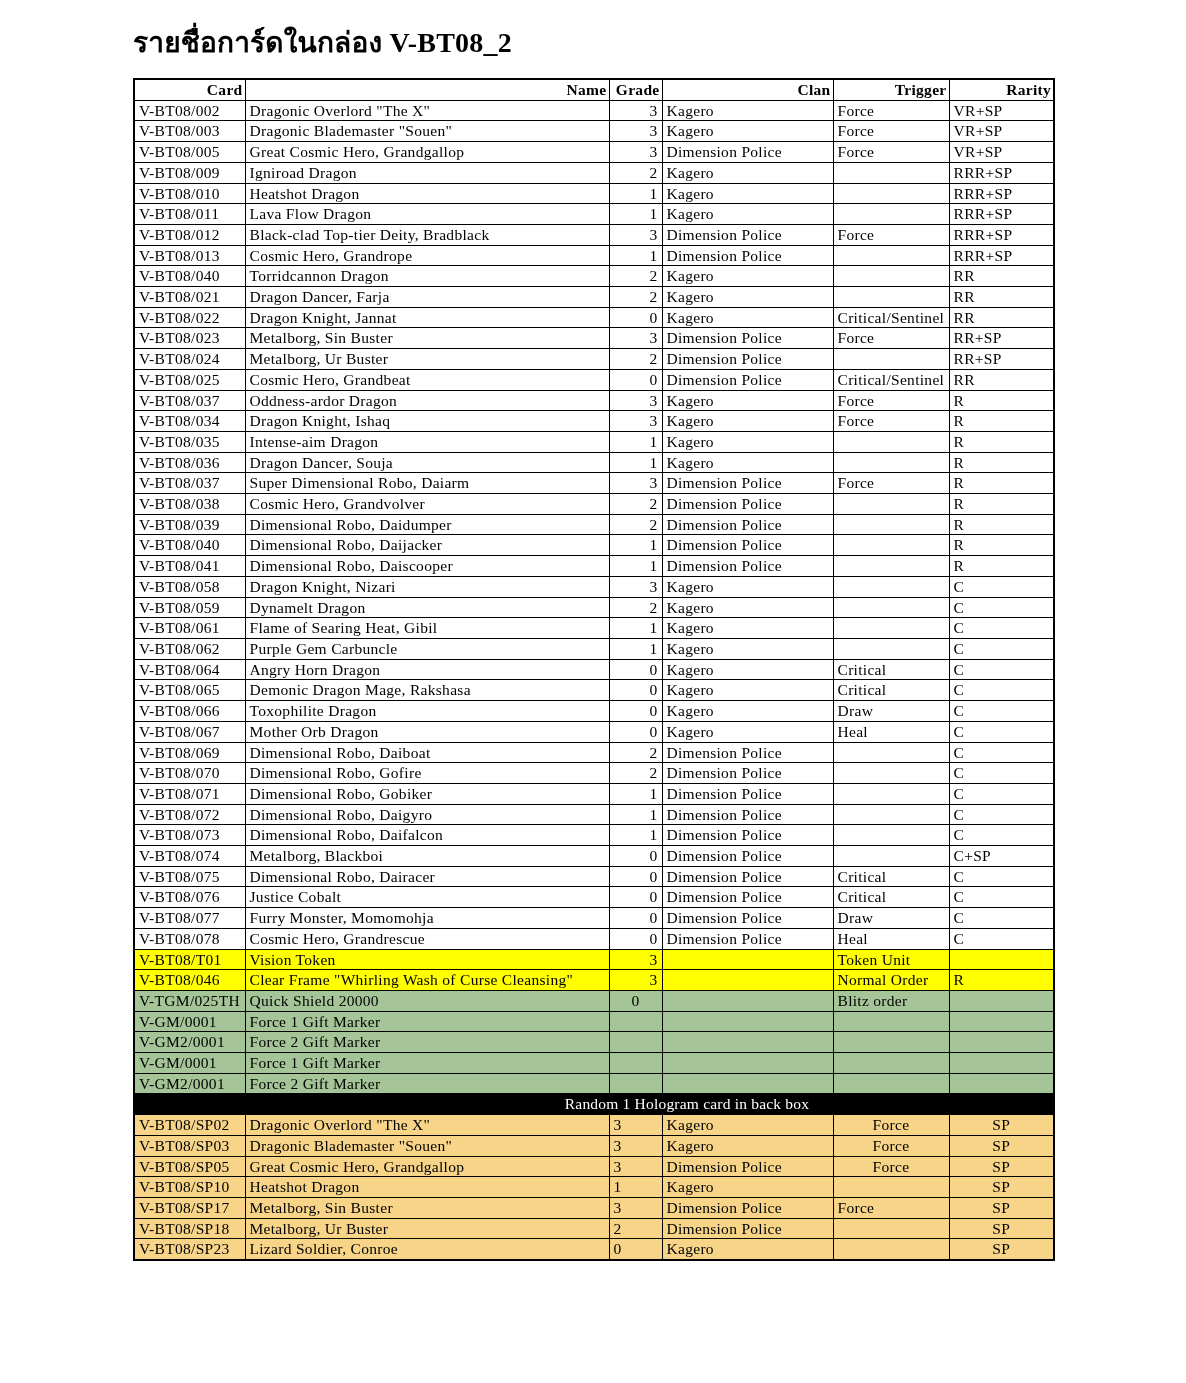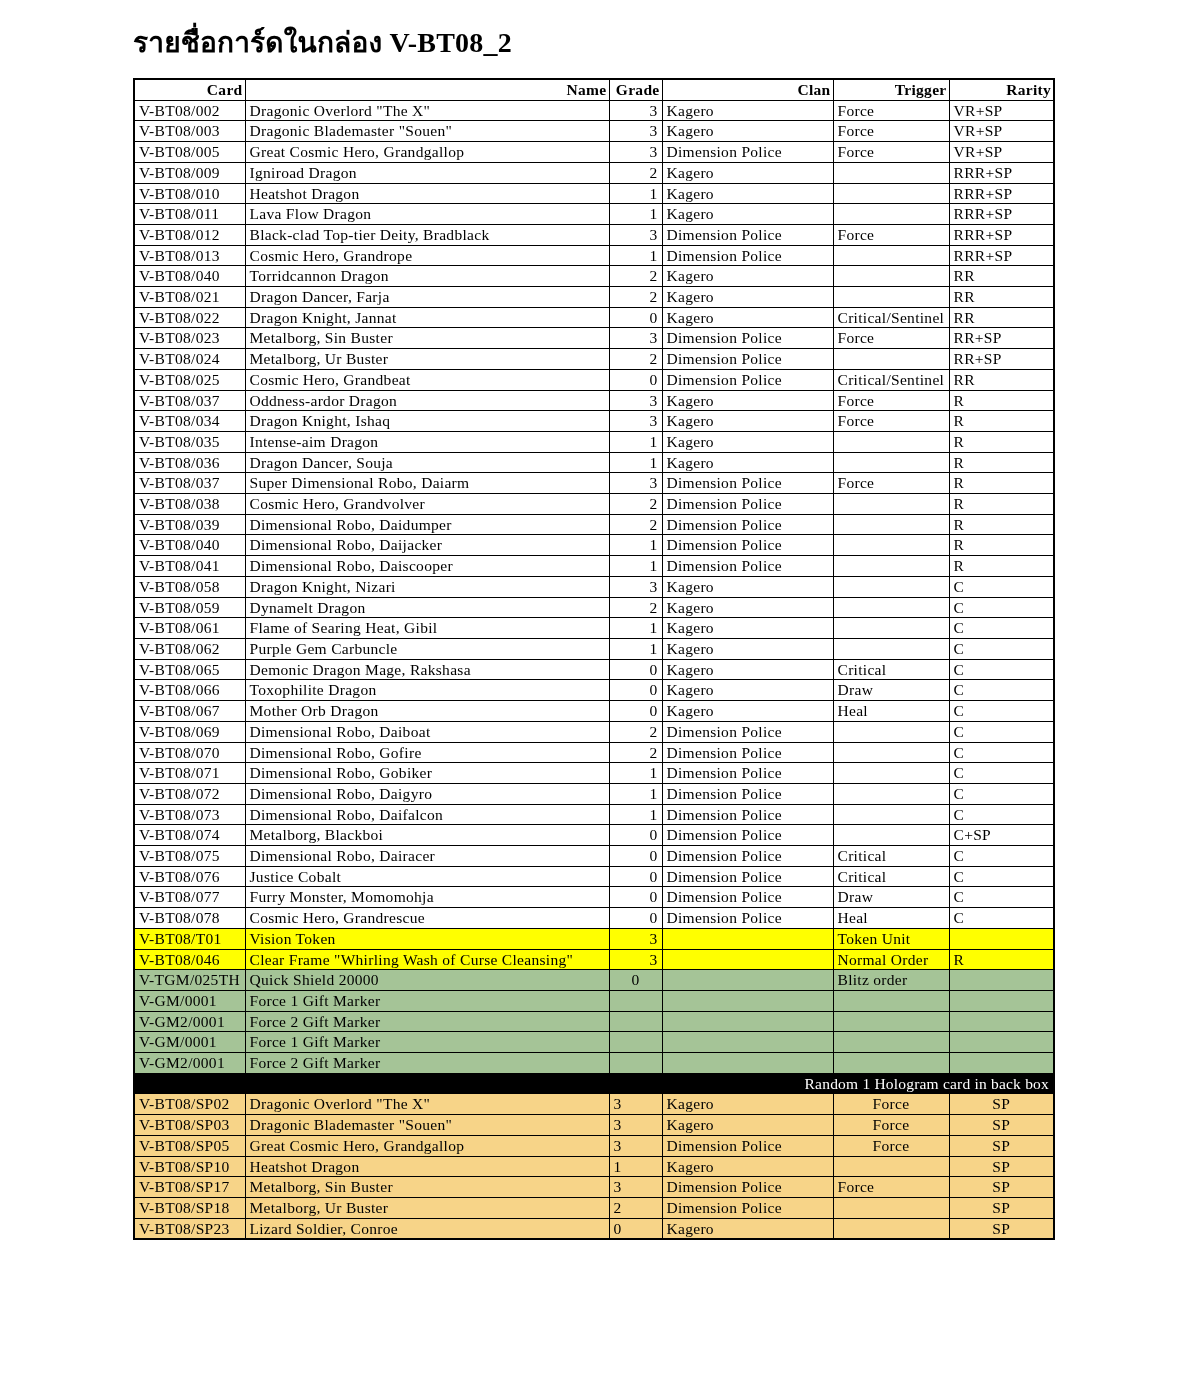--- a/index.html
+++ b/index.html
@@ -33,21 +33,21 @@
   th { font-weight:bold; text-align:right; padding:0 2px; }
   td.col-grade { text-align:right; }
   td.al-left   { text-align:left; }
   td.al-center { text-align:center; }
   tr.bg-yellow td { background:var(--yellow, #ffff00); }
   tr.bg-green  td { background:var(--green,  #a5c497); }
   tr.bg-tan    td { background:var(--tan,    #f7d488); }
   td.divider-cell {
     background:var(--divider_bg, #000);
     color:var(--divider_text, #fff);
-    text-align:right; padding-left:190px;
+    text-align:center; padding-left:190px;
     letter-spacing:0.2px;
   }
 </style>
 </head>
 <body>
 
 <div class="page">
   <div class="page-title">รายชื่อการ์ดในกล่อง V-BT08_2</div>
 
   <table class="card-table">
@@ -280,20 +280,28 @@
         </tr>
         <tr>
           <td class="col-card">V-BT08/062</td>
           <td class="col-name">Purple Gem Carbuncle</td>
           <td class="col-grade">1</td>
           <td class="col-clan">Kagero</td>
           <td class="col-trigger"></td>
           <td class="col-rarity">C</td>
         </tr>
         <tr>
+          <td class="col-card">V-BT08/064</td>
+          <td class="col-name">Angry Horn Dragon</td>
+          <td class="col-grade">0</td>
+          <td class="col-clan">Kagero</td>
+          <td class="col-trigger">Critical</td>
+          <td class="col-rarity">C</td>
+        </tr>
+        <tr>
           <td class="col-card">V-BT08/065</td>
           <td class="col-name">Demonic Dragon Mage, Rakshasa</td>
           <td class="col-grade">0</td>
           <td class="col-clan">Kagero</td>
           <td class="col-trigger">Critical</td>
           <td class="col-rarity">C</td>
         </tr>
         <tr>
           <td class="col-card">V-BT08/066</td>
           <td class="col-name">Toxophilite Dragon</td>

